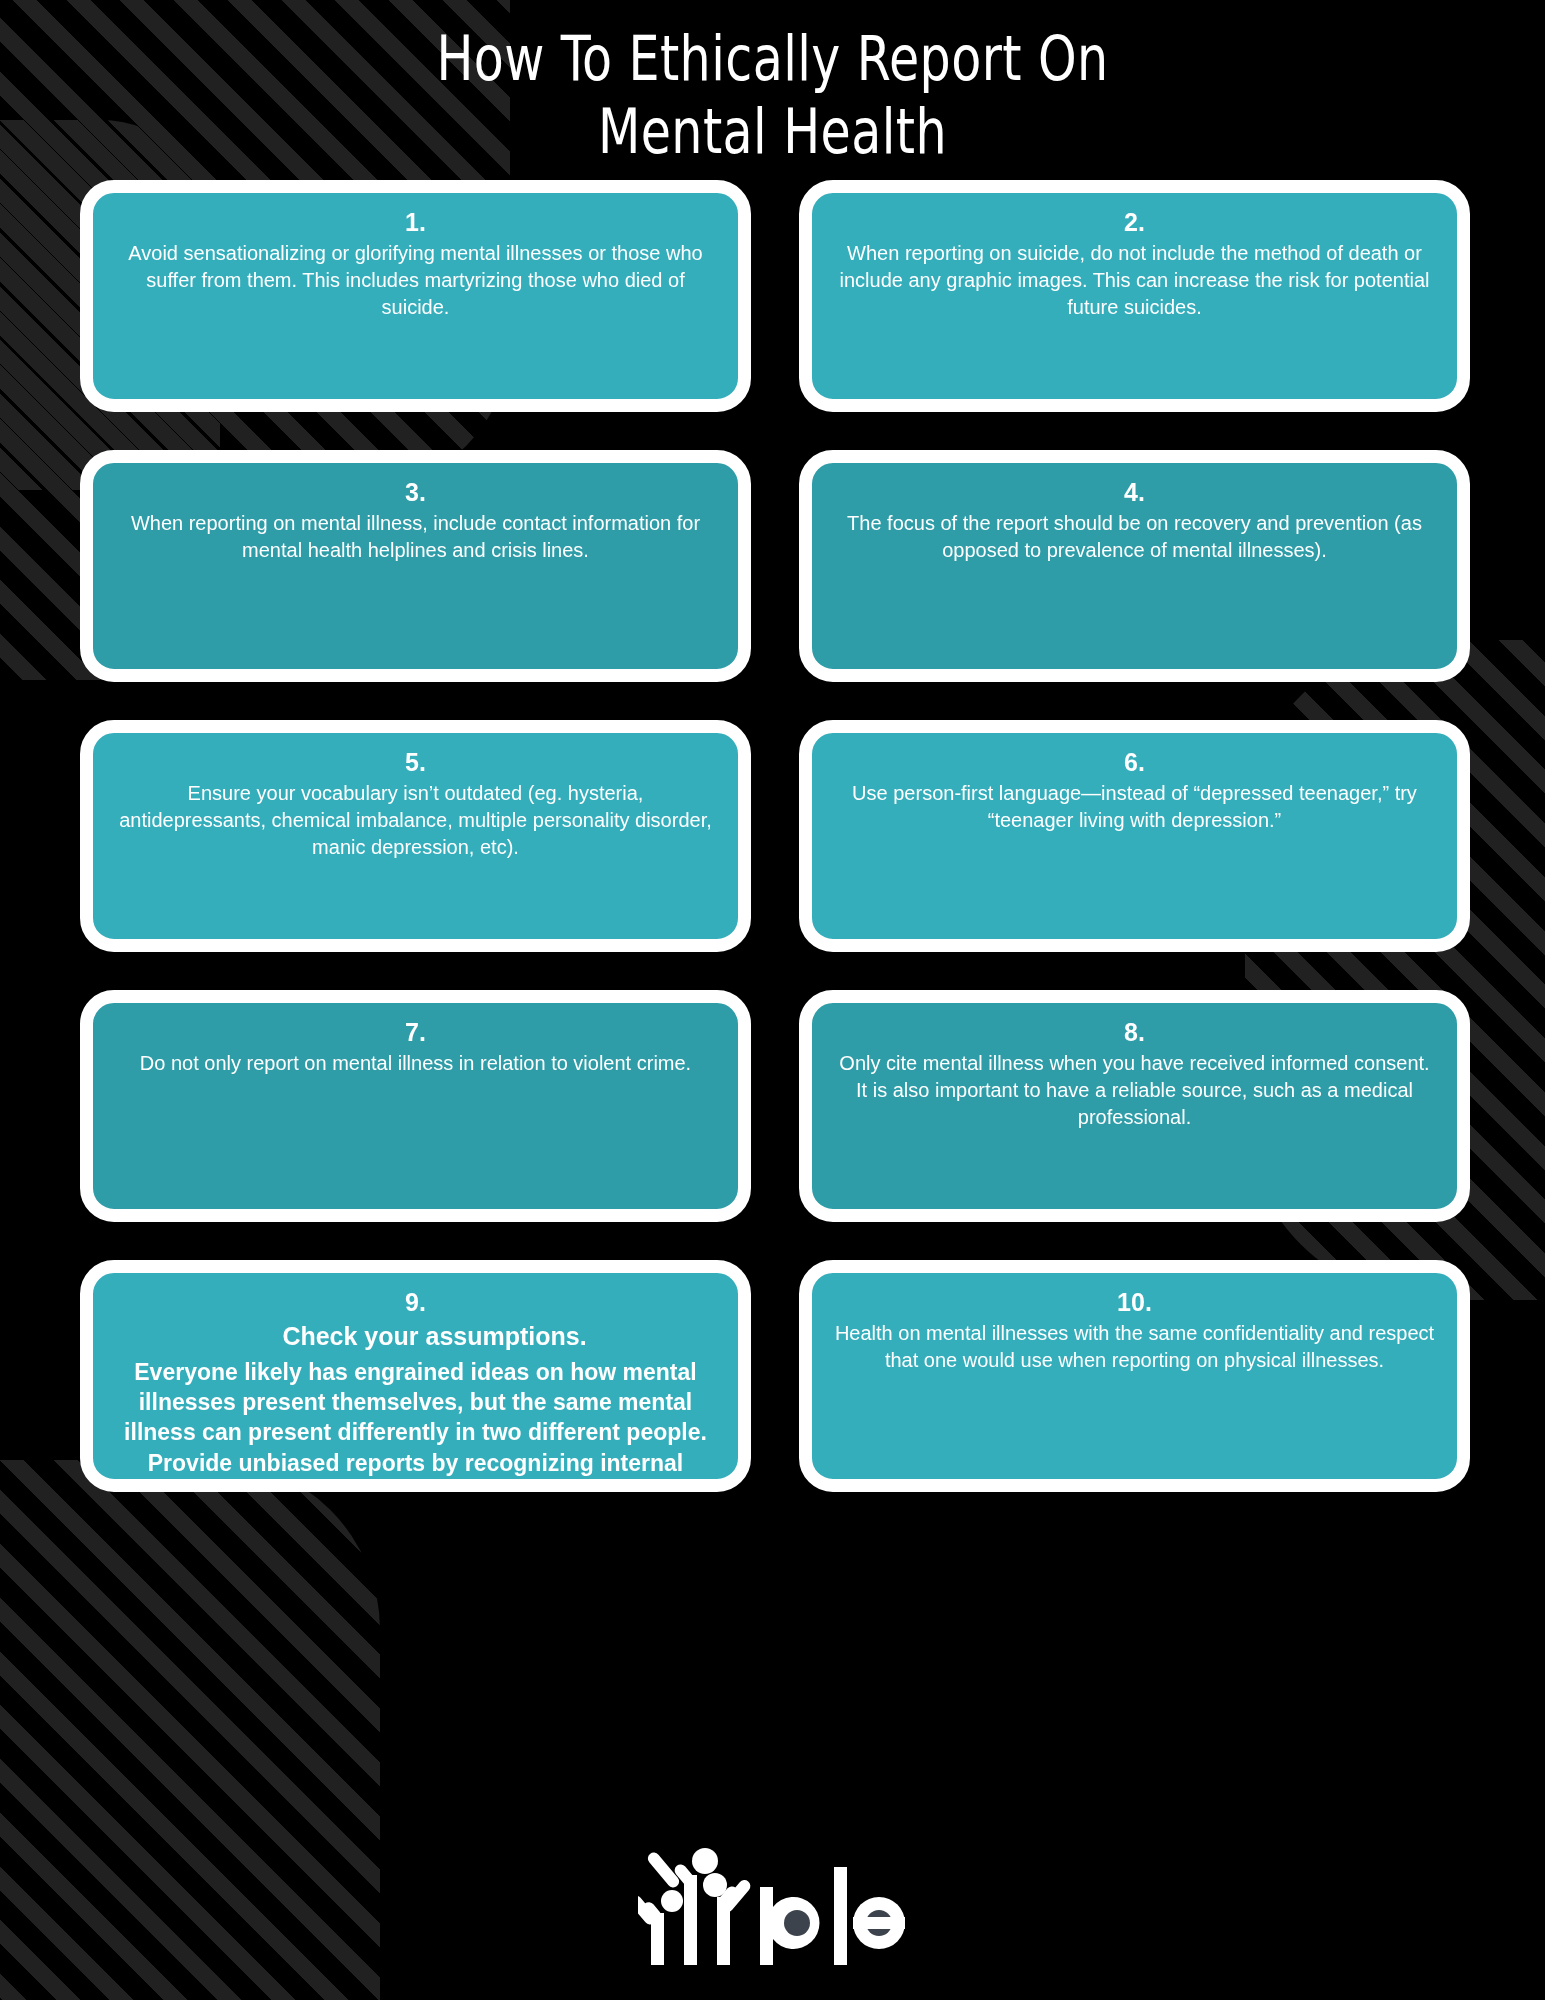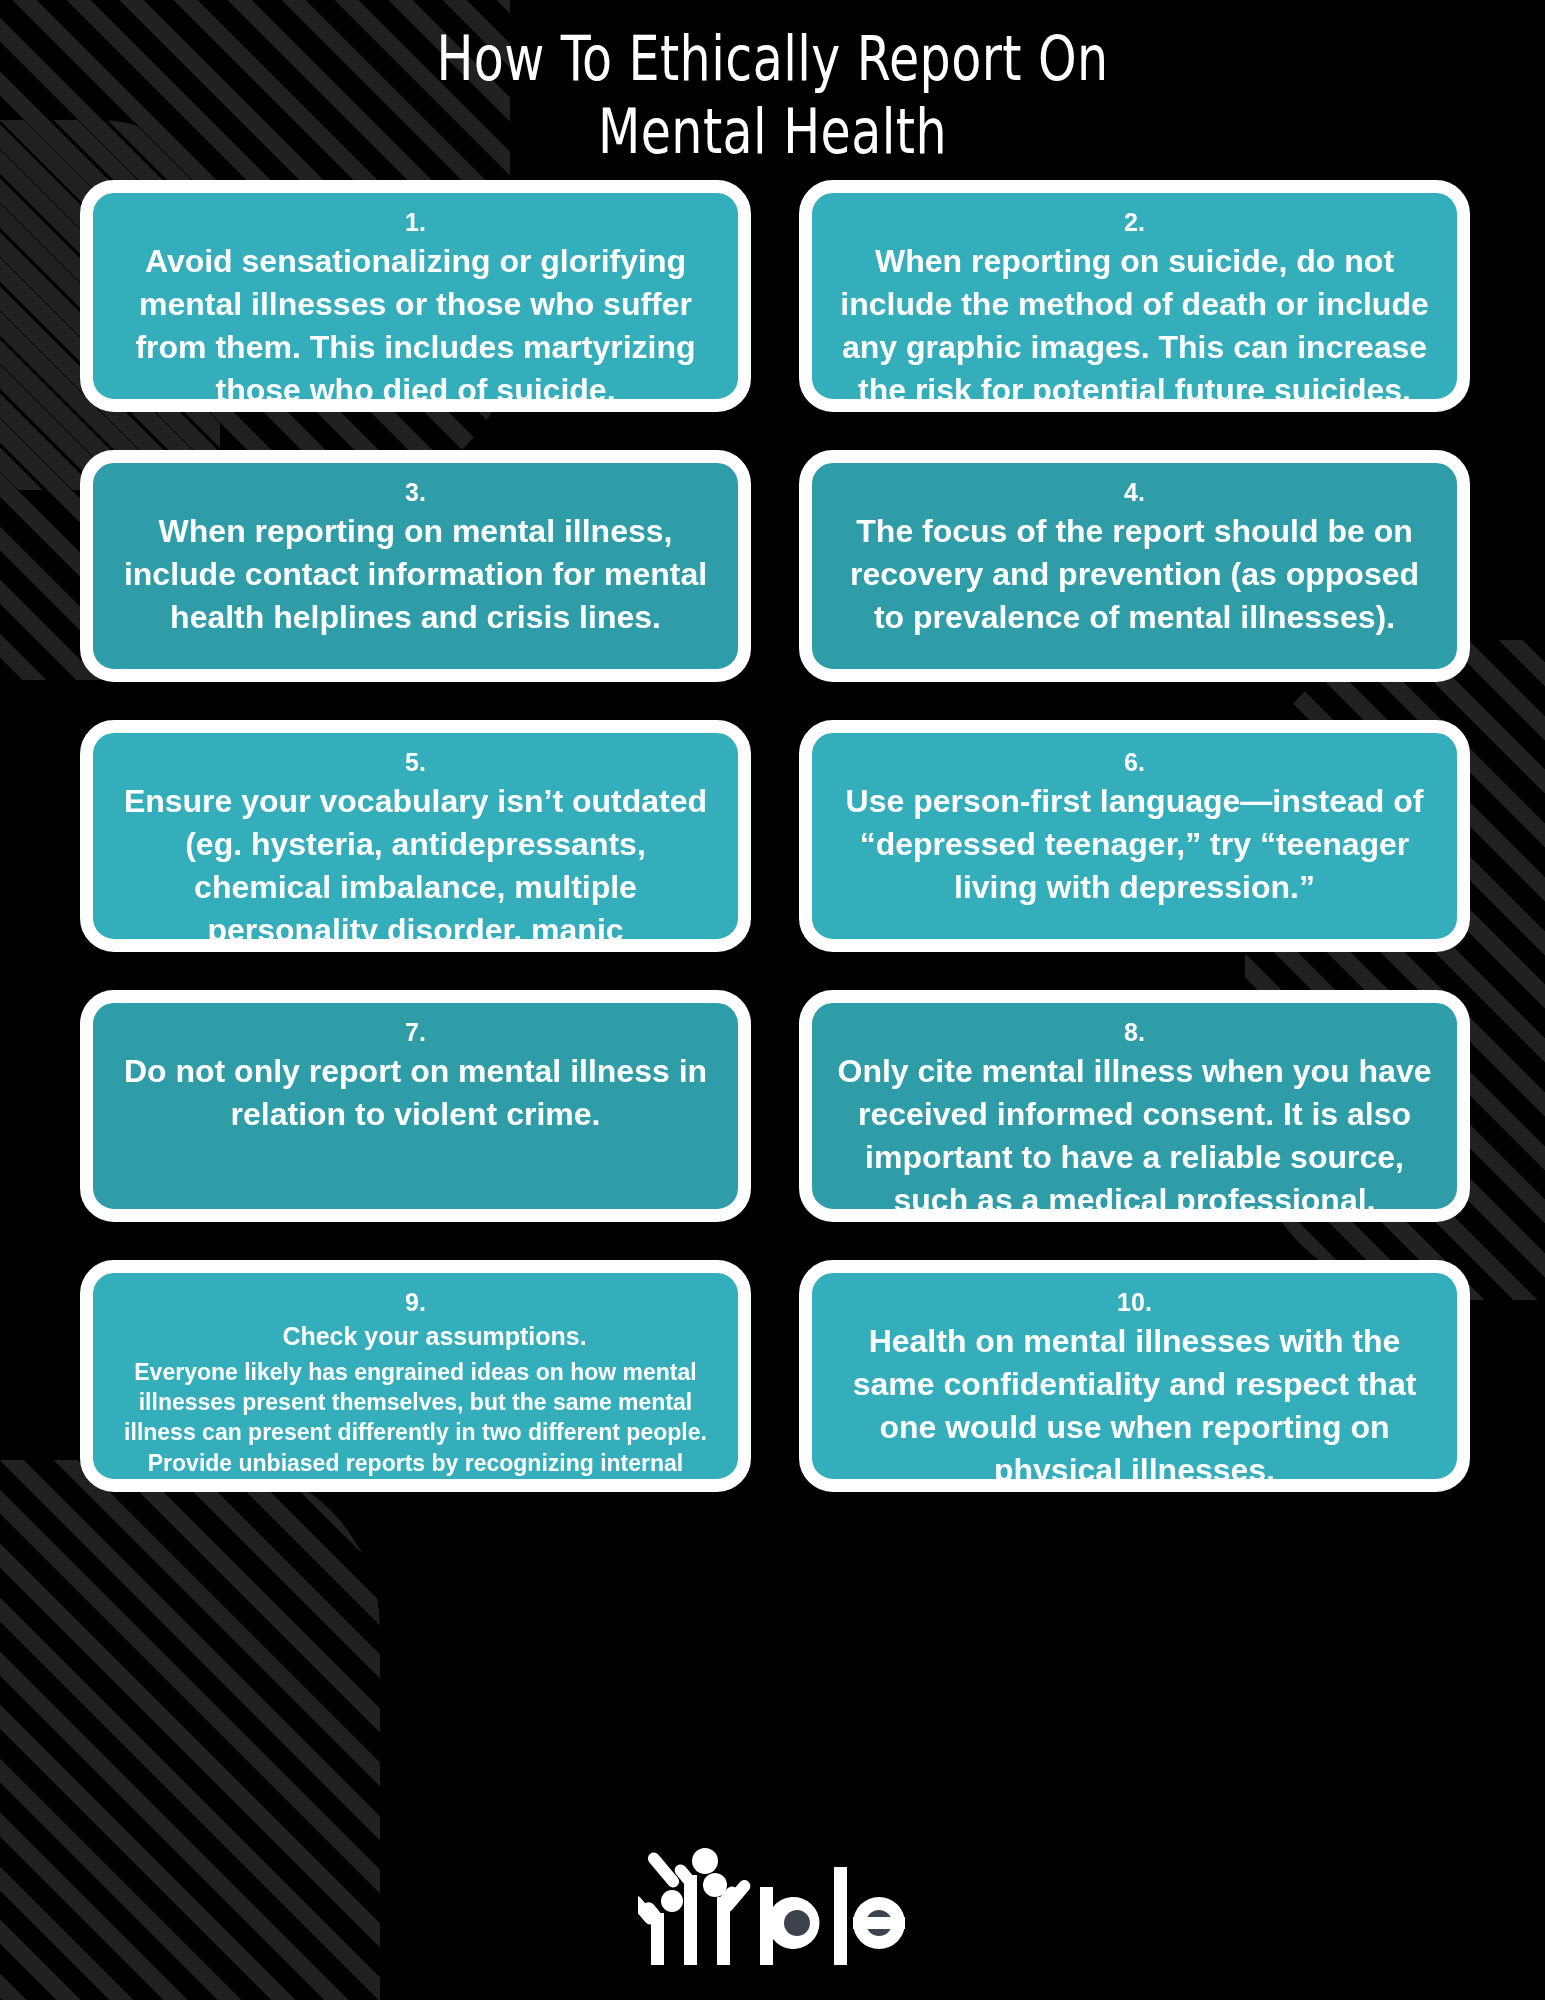--- a/index.html
+++ b/index.html
@@ -101,22 +101,22 @@
   }
   .card.teal-dark { background: #2e9da8; }
 
   .card-number {
     font-size: 25px;
     font-weight: bold;
     line-height: 1.25;
     margin-bottom: 2px;
   }
   .card-body {
-    font-size: 32px;
-    font-weight: bold;
+    font-size: 20px;
+    font-weight: normal;
     line-height: 1.34;
   }
   .card-subhead {
     font-size: 25px;
     font-weight: bold;
     line-height: 1.3;
     margin-left: 38px;
   }
   .card-smallbody {
     font-size: 23px;

